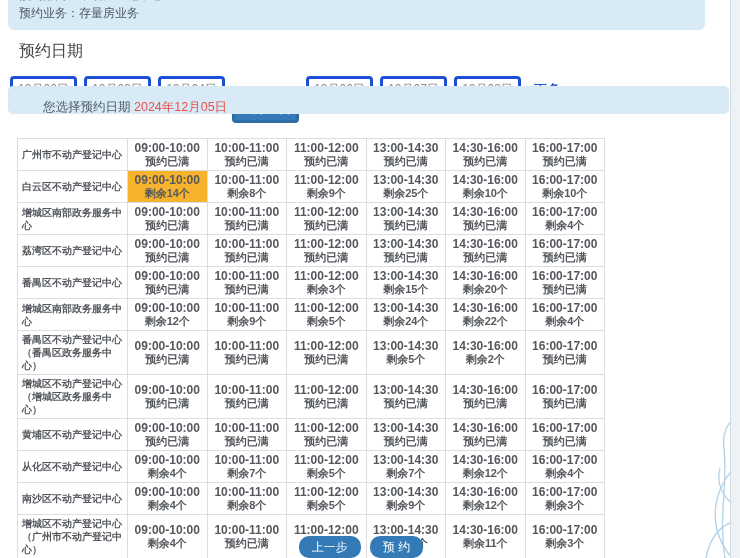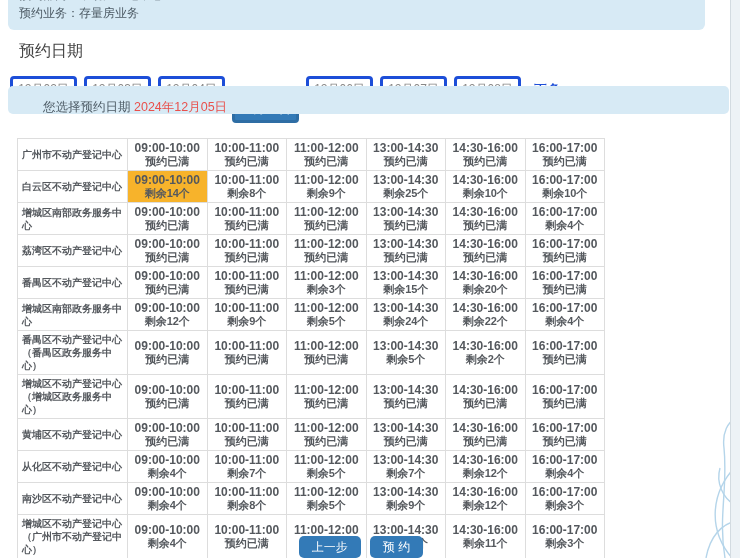--- a/index.html
+++ b/index.html
@@ -55,21 +55,21 @@
   td.slot-cell .time{font-size:12px;font-weight:bold;color:#54585d;line-height:14px;}
   td.slot-cell .status{font-size:11px;font-weight:bold;color:#55595e;line-height:13px;}
   td.slot-cell.hl{background:#f7b32b;}
   td.slot-cell.avail{cursor:pointer;}
   
   .footer{
     position:absolute;left:0;top:536px;width:722px;
     display:flex;justify-content:center;gap:9px;z-index:2;
   }
   .btn{
-    height:22px;line-height:22px;padding:0 13px;border:none;border-radius:5px;
+    height:22px;line-height:22px;padding:0 13px;border:none;border-radius:10px;
     background:#337ab7;color:#fff;font-size:12px;cursor:pointer;
     font-family:inherit;
   }
   
   .right-strip{
     position:absolute;top:0;right:0;width:9px;height:558px;
     background:#edf2f6;border-left:1px solid #d3dbe1;z-index:1;
   }
   .decor{position:absolute;right:0;bottom:0;z-index:0;}
 </style>

